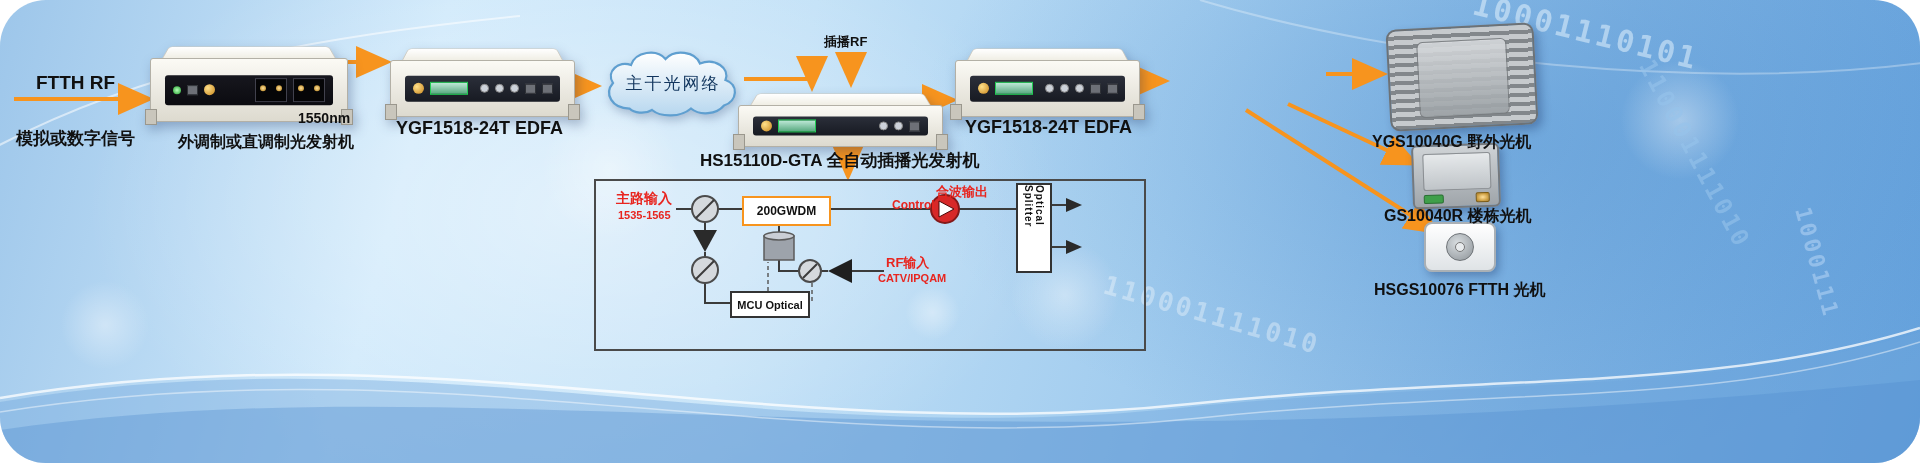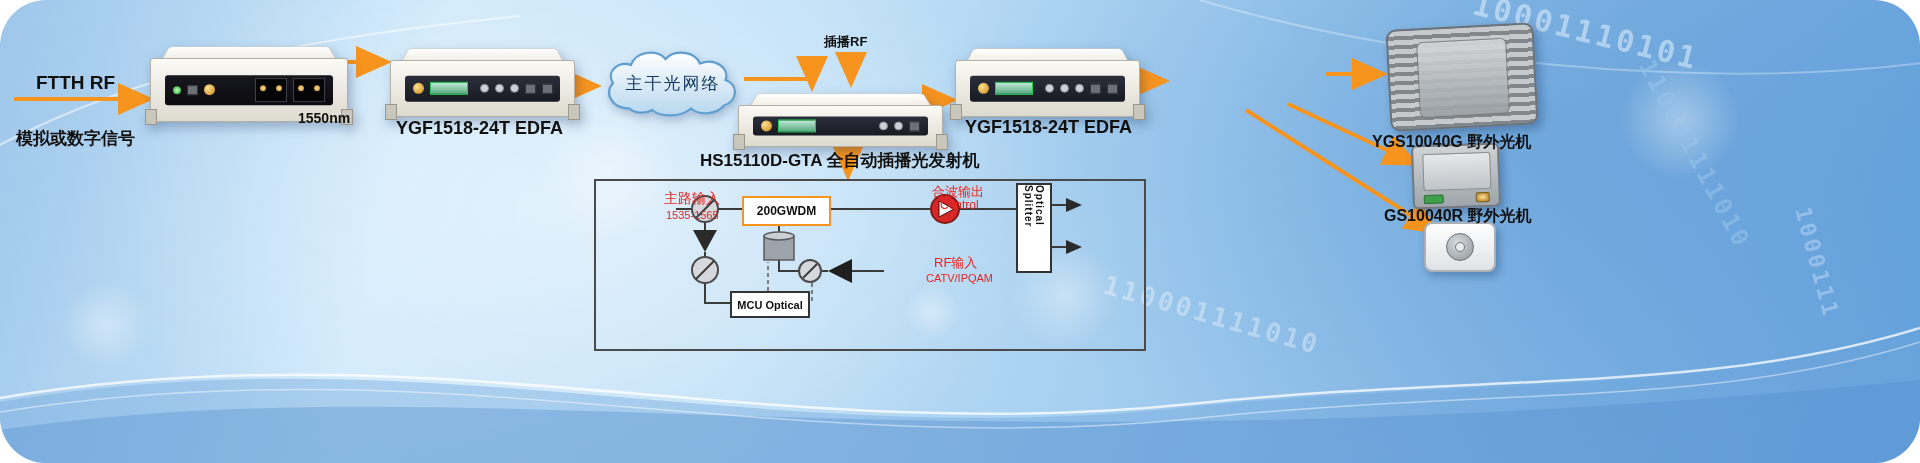--- a/index.html
+++ b/index.html
@@ -50,21 +50,21 @@
   
   .cloud{position:absolute;z-index:3;}
   .cloud svg{position:absolute;inset:0;width:100%;height:100%;filter:drop-shadow(2px 4px 5px rgba(20,40,90,.25));}
   .cloud-label{position:absolute;inset:0;display:flex;align-items:center;justify-content:center;font-size:17px;font-weight:normal;color:#12365e;letter-spacing:2px;z-index:4;}
 
   
   .lbl{position:absolute;z-index:4;color:#101010;font-weight:bold;white-space:nowrap;}
 
   
   .dbox{position:absolute;left:594px;top:179px;width:548px;height:168px;border:2px solid #4a4a4a;z-index:3;background:rgba(255,255,255,0.04);}
-  .dtext{position:absolute;z-index:4;font-weight:normal;white-space:nowrap;margin-left:48px;}
+  .dtext{position:absolute;z-index:4;font-weight:bold;white-space:nowrap;}
   .red{color:#e8251f;}
   .dcomp{position:absolute;z-index:3;display:flex;align-items:center;justify-content:center;font-weight:bold;color:#111;background:#ffffff;}
   .d-wdm{left:742px;top:196px;width:85px;height:26px;border:2px solid #F7941E;font-size:12px;}
   .d-mcu{left:730px;top:291px;width:76px;height:23px;border:2px solid #333;font-size:11px;}
   .d-split{left:1016px;top:183px;width:32px;height:86px;border:2px solid #333;font-size:10px;writing-mode:vertical-rl;text-orientation:mixed;letter-spacing:1px;}
 </style>
 </head>
 <body>
 
 <div class="canvas">
@@ -168,20 +168,21 @@
         <span class="r-led"></span>
         <span class="r-port"></span>
         <span class="r-logo"></span>
         <span class="r-spacer"></span>
         <span class="r-mod"></span>
         <span class="r-mod"></span>
       </div>
     </div>
   </div>
   <div class="lbl" style="left:298px;top:110px;font-size:14px;">1550nm</div>
+  <div class="lbl" style="left:178px;top:132px;font-size:16px;">外调制或直调制光发射机</div>
 
   <div class="rack" style="left:390px;top:42px;width:185px;height:75px;">
     <div class="r-top"></div>
     <div class="r-front">
       <div class="r-ear l"></div>
       <div class="r-ear r"></div>
       <div class="r-panel">
         <span class="r-logo"></span>
         <span class="r-lcd"></span>
         <span class="r-spacer"></span>
@@ -252,31 +253,32 @@
     <div class="cap"></div>
   </div>
   <div class="lbl" style="left:1372px;top:132px;font-size:16px;">YGS10040G 野外光机</div>
 
   <div class="building">
     <div class="shell"></div>
     <div class="face"></div>
     <div class="grn"></div>
     <div class="conn"></div>
   </div>
-  <div class="lbl" style="left:1384px;top:206px;font-size:16px;">GS10040R 野外光机</div>
+  <div class="lbl" style="left:1384px;top:206px;font-size:16px;">GS10040R 楼栋光机</div>
 
   <div class="ftth">
     <div class="shell"></div>
     <div class="spool"></div>
   </div>
+  <div class="lbl" style="left:1374px;top:280px;font-size:16px;">HSGS10076 FTTH 光机</div>
 
   <div class="dbox"></div>
   <div class="dtext red" style="left:616px;top:190px;font-size:14px;">主路输入</div>
   <div class="dtext red" style="left:618px;top:209px;font-size:11px;">1535-1565</div>
   <div class="dcomp d-wdm">200GWDM</div>
-  <div class="dtext red" style="left:884px;top:183px;font-size:13px;">合波输出</div>
+  <div class="dtext red" style="left:936px;top:183px;font-size:13px;">合波输出</div>
   <div class="dtext red" style="left:892px;top:198px;font-size:12px;">Control</div>
   <div class="dcomp d-split">Optical Splitter</div>
   <div class="dtext red" style="left:886px;top:254px;font-size:13px;">RF输入</div>
   <div class="dtext red" style="left:878px;top:272px;font-size:11px;">CATV/IPQAM</div>
   <div class="dcomp d-mcu">MCU Optical</div>
 
 </div>
 
 </body></html>

